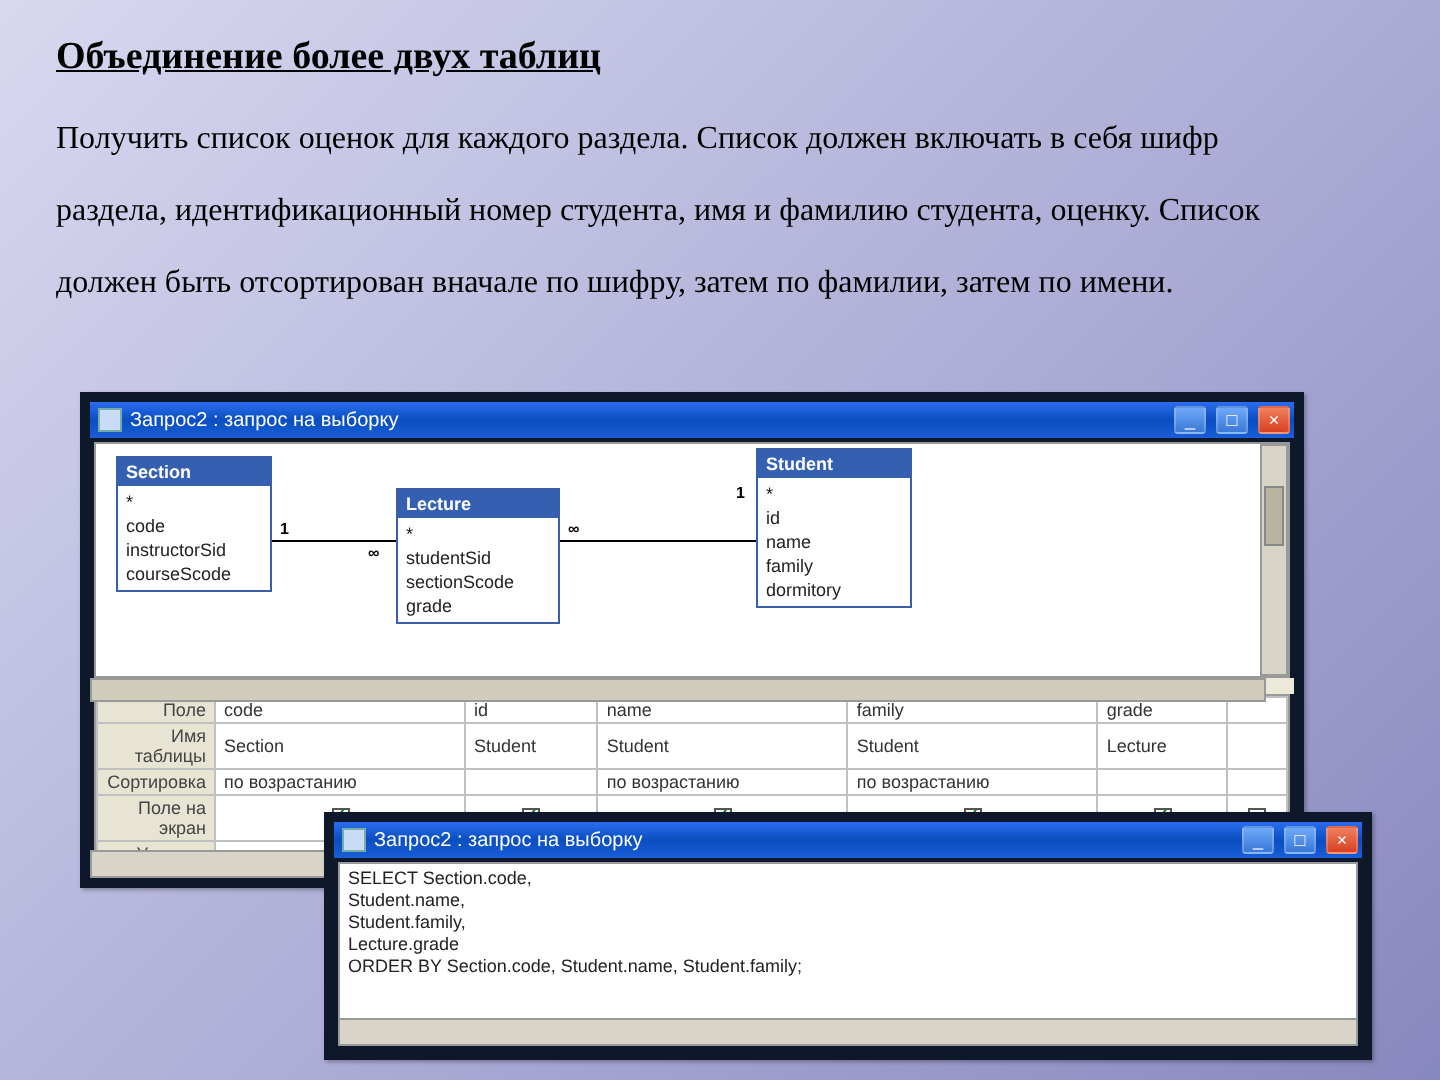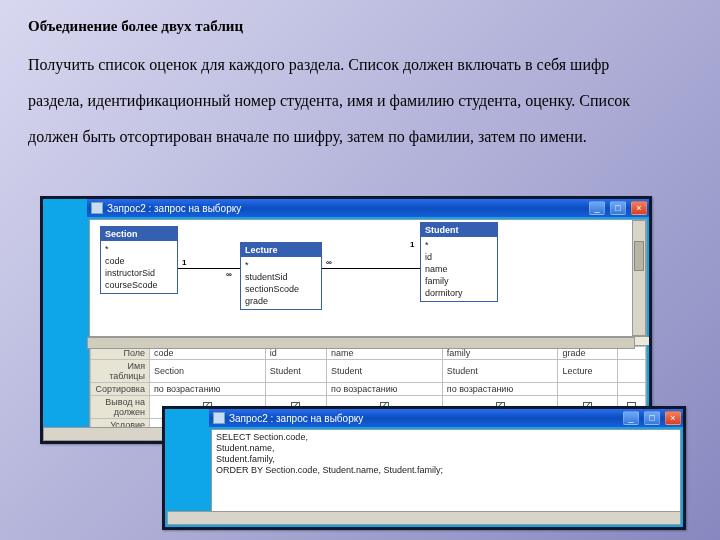--- a/index.html
+++ b/index.html
@@ -4,31 +4,30 @@
 <style>
 * { box-sizing: border-box; margin: 0; padding: 0; }
 body {
   width: 720px; height: 540px;
   background: linear-gradient(135deg, #d8d8f0 0%, #b0b0d8 50%, #8888c0 100%);
   font-family: "Times New Roman", serif;
   padding: 18px 28px;
   position: relative;
   overflow: hidden;
 }
-.title { font-weight: bold; font-size: 15px; margin-bottom: 14px; }
+.title { font-weight: bold; font-size: 19px; margin-bottom: 14px; text-decoration: underline; }
 .para { font-size: 16px; line-height: 2.0; margin-bottom: 4px; }
 
 .win {
   position: absolute;
-  background: #0ea5e9;
-  border: 3px solid #0f172a;
+  background: #0f172a;
+  border: 5px solid #0f172a;
   font-family: Tahoma, Arial, sans-serif;
   font-size: 10px;
   box-shadow: 1px 1px 2px rgba(0,0,0,0.3);
-  padding-left: 44px;
 }
 .titlebar {
   height: 18px;
   background: linear-gradient(to bottom, #2a6ef0 0%, #0a4ec0 50%, #1a5ed8 100%);
   color: #fff;
   display: flex; align-items: center;
   padding: 0 2px 0 4px;
   font-size: 10px;
   gap: 4px;
 }
@@ -207,21 +206,21 @@
         <tr>
           <td class="lblcol">Сортировка</td>
           <td>по возрастанию</td>
           <td></td>
           <td>по возрастанию</td>
           <td>по возрастанию</td>
           <td></td>
           <td></td>
         </tr>
         <tr>
-          <td class="lblcol">Вывод на должен</td>
+          <td class="lblcol">Поле на экран</td>
           <td style="text-align:center;"><span class="chk on"></span></td>
           <td style="text-align:center;"><span class="chk on"></span></td>
           <td style="text-align:center;"><span class="chk on"></span></td>
           <td style="text-align:center;"><span class="chk on"></span></td>
           <td style="text-align:center;"><span class="chk on"></span></td>
           <td style="text-align:center;"><span class="chk"></span></td>
         </tr>
         <tr>
           <td class="lblcol">Условие отбора</td>
           <td></td>
@@ -253,16 +252,17 @@
     <span>Запрос2 : запрос на выборку</span>
     <span class="spacer"></span>
     <span class="winbtn">_</span>
     <span class="winbtn">□</span>
     <span class="winbtn close">×</span>
   </div>
   <div class="sqlarea">
     <div>SELECT Section.code,</div>
     <div>Student.name,</div>
     <div>Student.family,</div>
+    <div>Lecture.grade</div>
     <div>ORDER BY Section.code, Student.name, Student.family;</div>
   </div>
   <div class="win2-scroll"></div>
 </div>
 
 </body></html>

